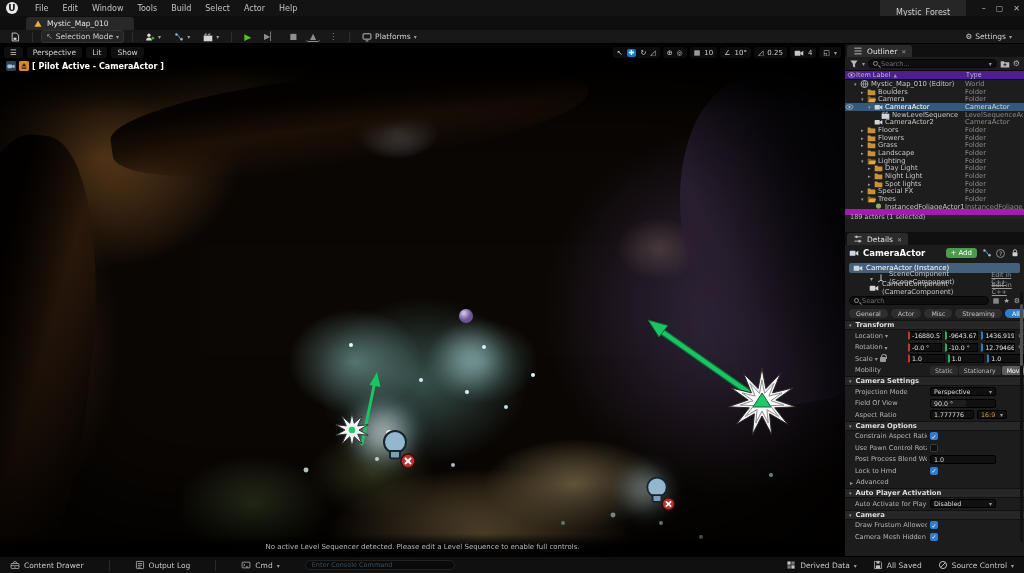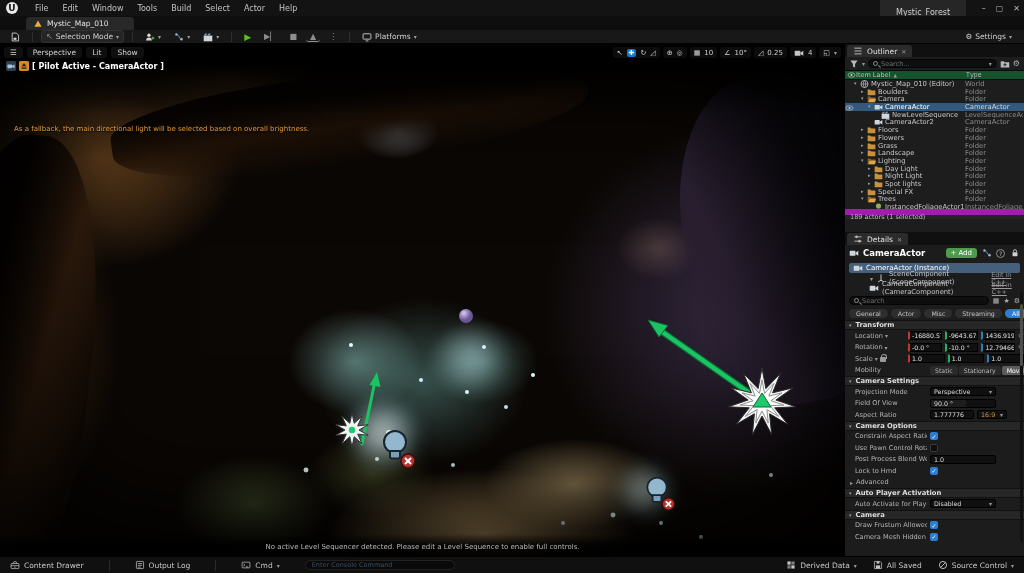--- a/index.html
+++ b/index.html
@@ -86,24 +86,24 @@
   .tab-x { font-size:6px; color:#9a9a9a; }
 
   
   #outliner { position:absolute; left:0; top:0; width:179px; height:188px; background:#1d1d1d; }
   #ol-search-row { display:flex; align-items:center; gap:3px; padding:2px 4px; height:13px; }
   .searchpill { flex:1; background:#0e0e0e; border:1px solid #050505; border-radius:6px; height:9px; display:flex; align-items:center; gap:3px; padding:0 4px; }
   .searchpill input { background:transparent; border:none; outline:none; color:#bdbdbd; font-size:6.5px; width:100%; font-family:inherit;}
   .searchpill input::placeholder { color:#6e6e6e; }
   .search-glyph { width:5px; height:5px; border:1px solid #8a8a8a; border-radius:50%; position:relative; flex:none;}
   .search-glyph::after { content:""; position:absolute; left:4px; top:4px; width:3px; height:1px; background:#8a8a8a; transform:rotate(45deg); }
-  #ol-header { display:flex; align-items:center; height:10px; background:#14532d; font-size:6.5px; color:#bdbdbd; padding-left:2px; border-top:1px solid #0a0a0a; border-bottom:1px solid #0a0a0a;}
+  #ol-header { display:flex; align-items:center; height:10px; background:#4c1d95; font-size:6.5px; color:#bdbdbd; padding-left:2px; border-top:1px solid #0a0a0a; border-bottom:1px solid #0a0a0a;}
   #ol-header .hl { flex:1; display:flex; gap:3px; align-items:center;}
   #ol-rows { height:129px; overflow:hidden; }
-  .olrow { display:flex; height:7.7px; font-size:6.8px; color:#c6c6c6; padding-right:1px; }
+  .olrow { display:flex; align-items:center; height:7.7px; font-size:6.8px; color:#c6c6c6; padding-right:1px; }
   .olrow .eyecol { width:9px; flex:none; display:flex; justify-content:center; font-size:6px; color:#d8d8d8; }
   .olrow .expander { width:6px; flex:none; font-size:5px; color:#9a9a9a; }
   .olrow .ric { width:9px; height:8px; flex:none; display:flex; align-items:center; }
   .olrow .lab { flex:1; overflow:hidden; white-space:nowrap; padding-left:2px; }
   .olrow .typ { width:58px; flex:none; overflow:hidden; white-space:nowrap; color:#8a8a8a; }
   .olrow.sel { background:#33597d; color:#fff; }
   .olrow.sel .typ { color:#c9d6e2; }
   #ol-footer { height:10px; background:#242424; font-size:6.5px; color:#bdbdbd; display:flex; align-items:center; padding-left:5px; border-top:6px solid #a21caf;}
 
   
@@ -373,21 +373,20 @@
         </span>
       <span>4</span>
     </span>
     <span class="vp-toolgrp">
       <span>◱</span>
       <span class="caret">▾</span>
     </span>
   </div>
 
   <div id="vp-warning">
-    <div>As a fallback, the main directional light will be selected based on overall brightness.</div>
   </div>
 
   <div id="vp-bottom-band"></div>
   <div id="vp-msg">No active Level Sequencer detected. Please edit a Level Sequence to enable full controls.</div>
 </div>
 
 <div id="rightcol">
 
   <div id="outliner">
     <div class="tabstrip">

